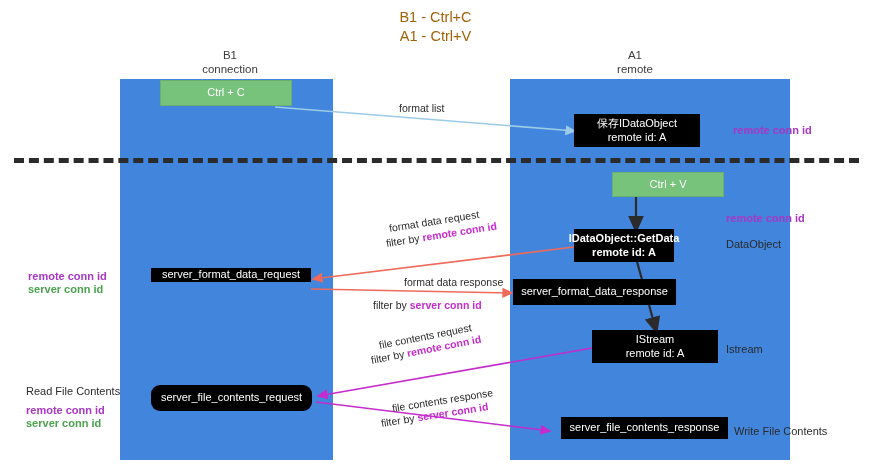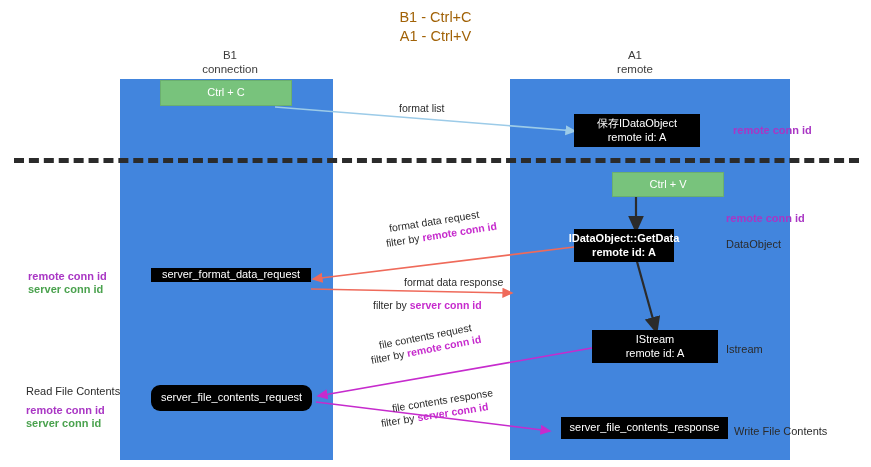--- a/index.html
+++ b/index.html
@@ -174,20 +174,23 @@
 
   <div class="box orange" style="left:574px; top:229px; width:100px; height:33px;font-weight:bold;">
     <span>IDataObject::GetData</span>
     <span class="l2">remote id: A</span>
   </div>
 
   <div class="box orange" style="left:151px; top:268px; width:160px; height:14px;">
     <span>server_format_data_request</span>
   </div>
 
+  <div class="box orange" style="left:513px; top:279px; width:163px; height:26px;">
+    <span>server_format_data_response</span>
+  </div>
 
   <div class="box orange" style="left:592px; top:330px; width:126px; height:33px;">
     <span>IStream</span>
     <span class="l2">remote id: A</span>
   </div>
 
   <div class="box orange" style="left:151px; top:385px; width:161px; height:26px;border-radius:9px;">
     <span>server_file_contents_request</span>
   </div>
 

